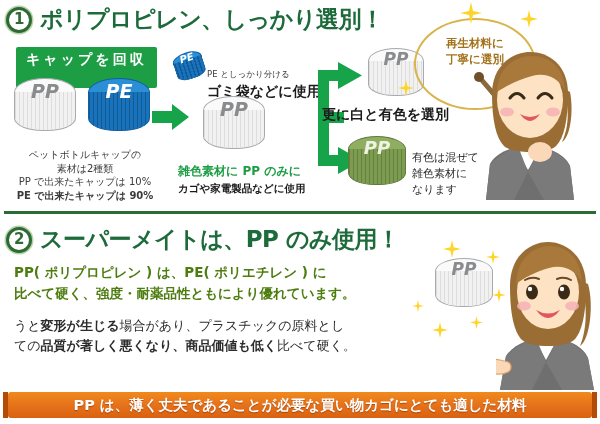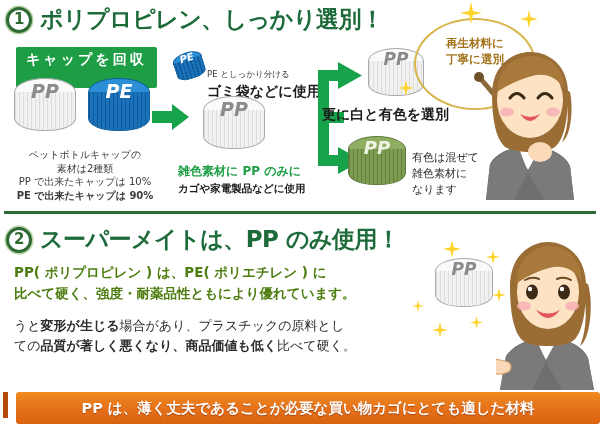--- a/index.html
+++ b/index.html
@@ -76,21 +76,21 @@
   .bubble {
     position: absolute; border: 2px solid #d9b44a;
     border-radius: 50%; background: rgba(255,255,255,0.0);
   }
   .bubble-txt {
     position: absolute; color: #a3721a; font-weight: bold;
     font-size: 11.5px; line-height: 1.35; text-align: center;
   }
 
   .banner {
-    position: absolute; left: 16px; top: 392px; width: 584px; height: 32px;
+    position: absolute; left: 8px; top: 392px; width: 584px; height: 26px;
     background: linear-gradient(180deg,#f08a1d 0%, #e5701a 55%, #d9620f 100%);
     border-radius: 3px;
     display: flex; align-items: center; justify-content: center;
     color: #fff; font-weight: bold; font-size: 14.5px;
     text-shadow: 0 1px 1px rgba(120,40,0,.55);
     white-space: nowrap;
   }
   .banner-edge { position: absolute; top: 392px; width: 5px; height: 26px; background: #b34a06; }
 
   .body-txt { color: #2b2b2b; font-size: 13px; line-height: 1.55; }

